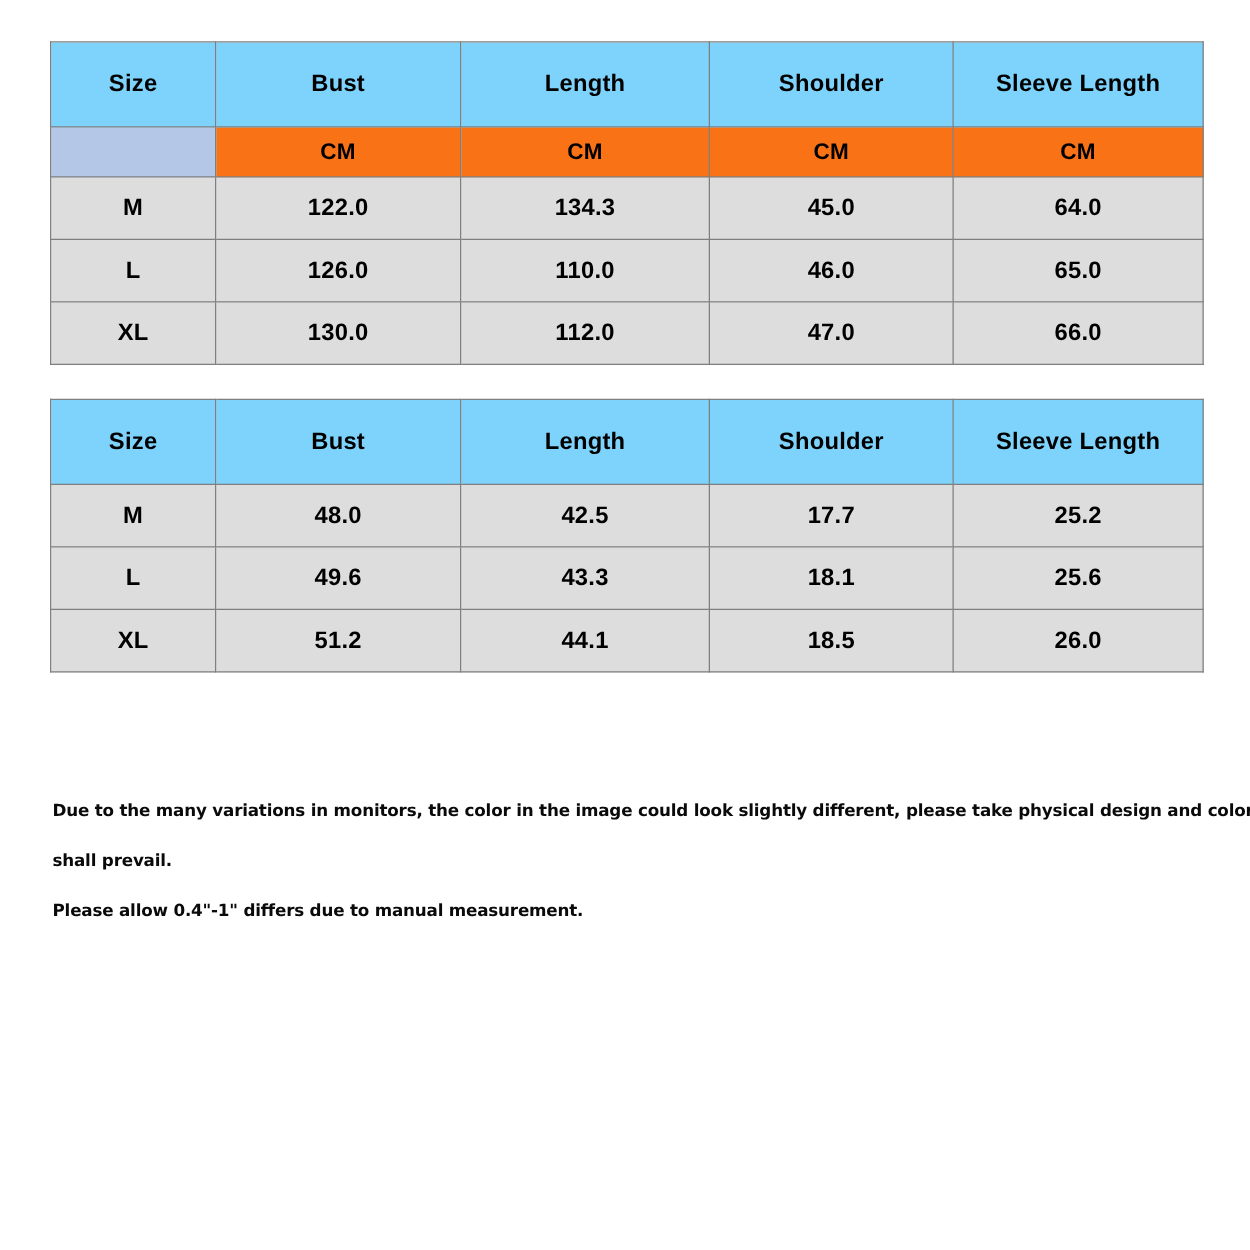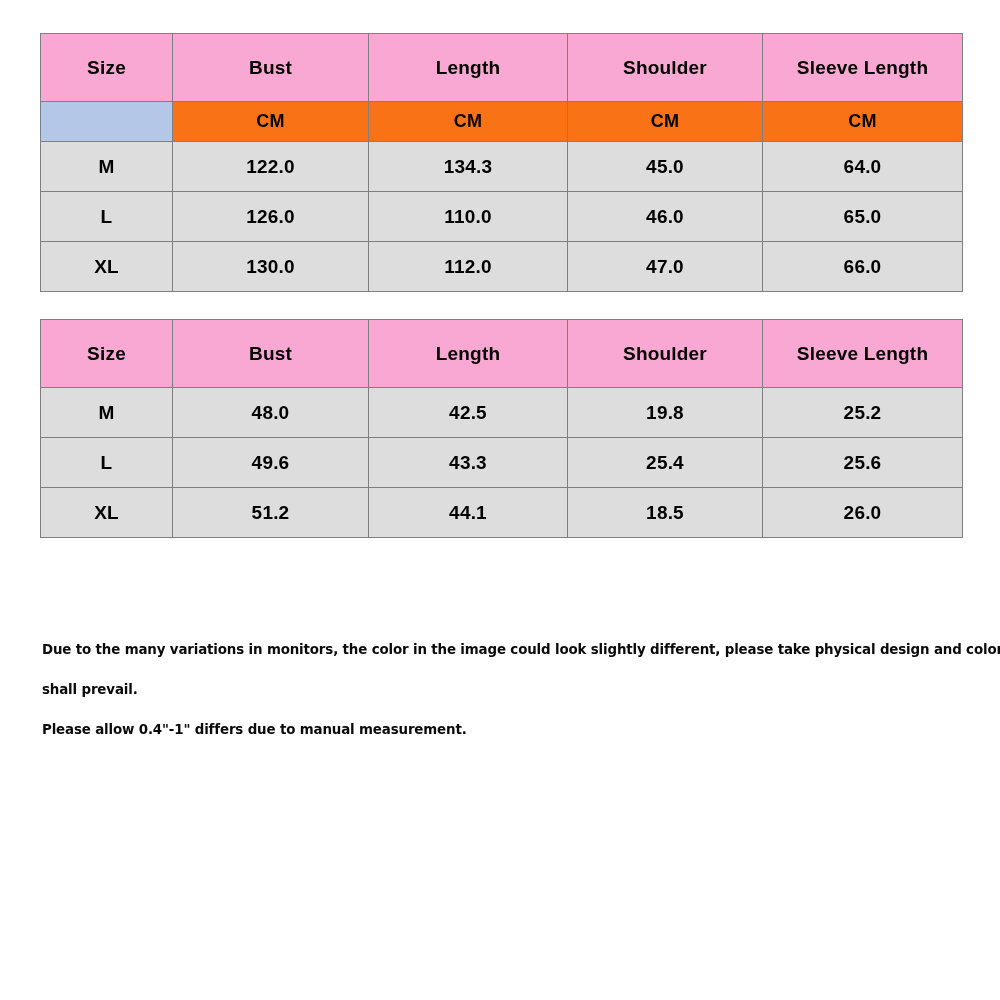--- a/index.html
+++ b/index.html
@@ -46,21 +46,21 @@
   .size-table td {
     border: 1px solid #7f7f7f;
     text-align: center;
     vertical-align: middle;
     color: #000000;
     font-weight: bold;
     padding: 0;
   }
 
   .hdr-row th {
-    background: #f9a8d4;
+    background: #7dd3fc;
     height: 67px;
     font-size: 19px;
     letter-spacing: 0.2px;
   }
   .unit-row th {
     background: #f97316;
     height: 39px;
     font-size: 18px;
     letter-spacing: 0.2px;
   }
@@ -160,28 +160,28 @@
         <th>Length</th>
         <th>Shoulder</th>
         <th>Sleeve  Length</th>
       </tr>
     </thead>
     <tbody>
       <tr class="data-row">
         <td>M</td>
         <td>48.0</td>
         <td>42.5</td>
-        <td>19.8</td>
+        <td>17.7</td>
         <td>25.2</td>
       </tr>
       <tr class="data-row">
         <td>L</td>
         <td>49.6</td>
         <td>43.3</td>
-        <td>25.4</td>
+        <td>18.1</td>
         <td>25.6</td>
       </tr>
       <tr class="data-row">
         <td>XL</td>
         <td>51.2</td>
         <td>44.1</td>
         <td>18.5</td>
         <td>26.0</td>
       </tr>
     </tbody>

